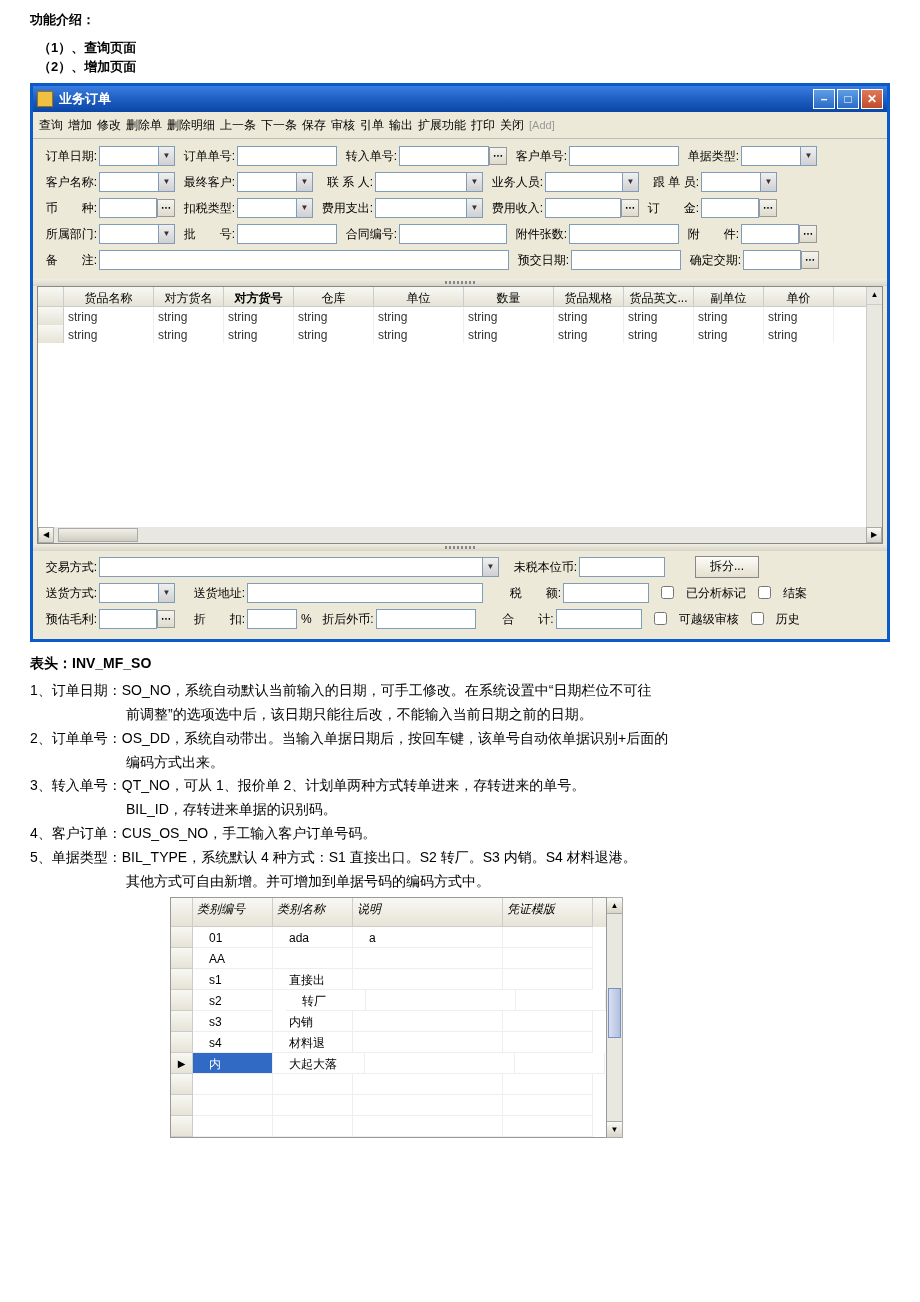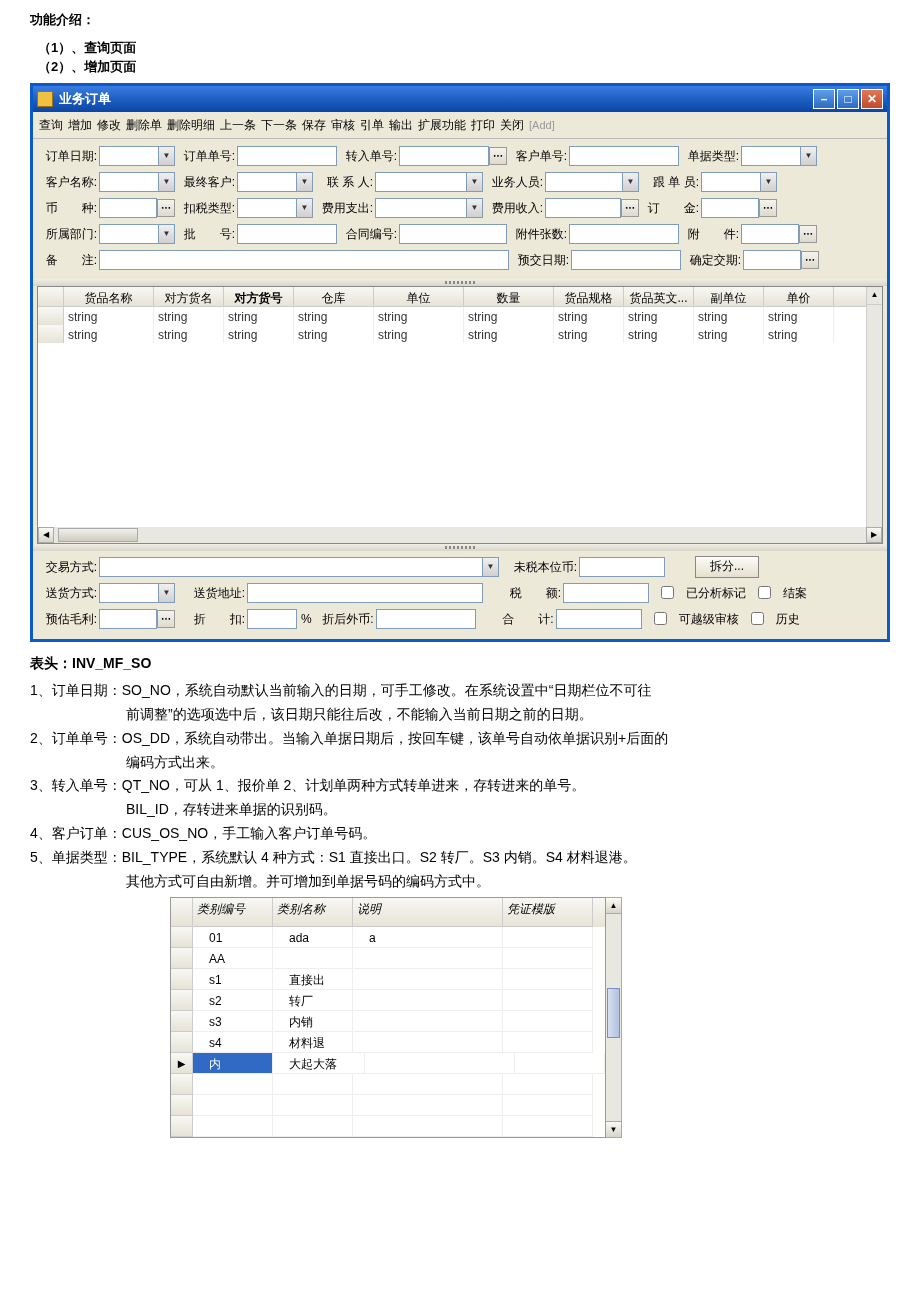--- a/index.html
+++ b/index.html
@@ -346,21 +346,21 @@
           <div class="sgr">
             <div class="rowhead"></div>
             <div class="sgc" style="width: 80px;">s1</div>
             <div class="sgc" style="width: 80px;">直接出口</div>
             <div class="sgc" style="width: 150px;"></div>
             <div class="sgc" style="width: 90px;"></div>
           </div>
           <div class="sgr">
             <div class="rowhead"></div>
             <div class="sgc" style="width: 80px;">s2</div>
-            <div class="sgc" style="width: 80px;">转厂</div>
+            <div class="sgc" style="width: 80px; margin-left: 13px;">转厂</div>
             <div class="sgc" style="width: 150px;"></div>
             <div class="sgc" style="width: 90px;"></div>
           </div>
           <div class="sgr">
             <div class="rowhead"></div>
             <div class="sgc" style="width: 80px;">s3</div>
             <div class="sgc" style="width: 80px;">内销</div>
             <div class="sgc" style="width: 150px;"></div>
             <div class="sgc" style="width: 90px;"></div>
           </div>

